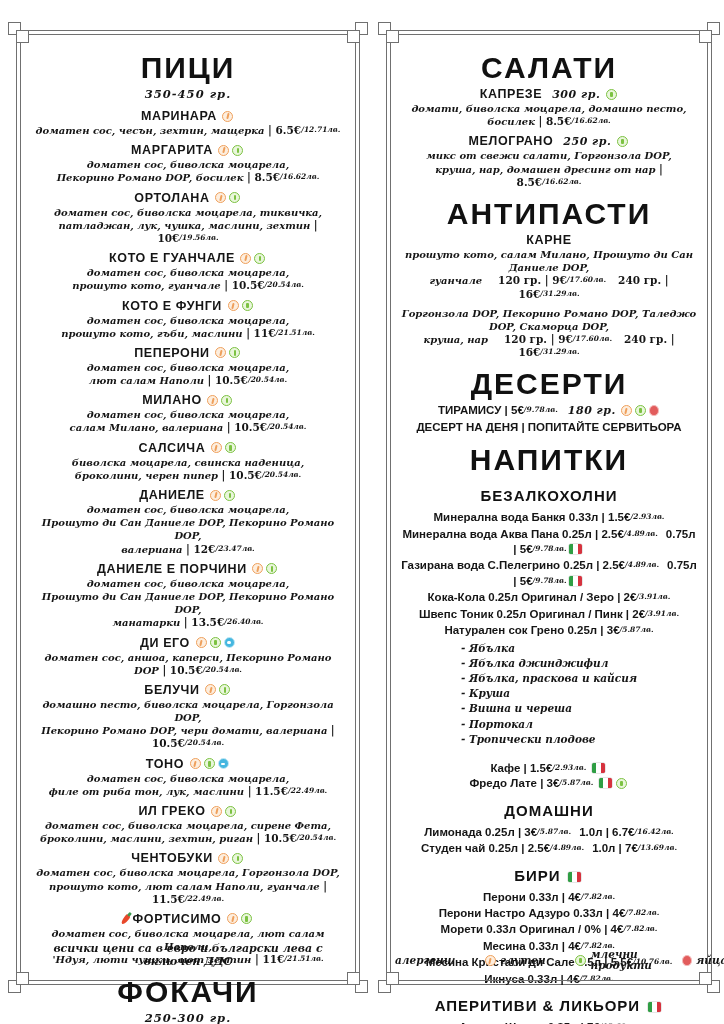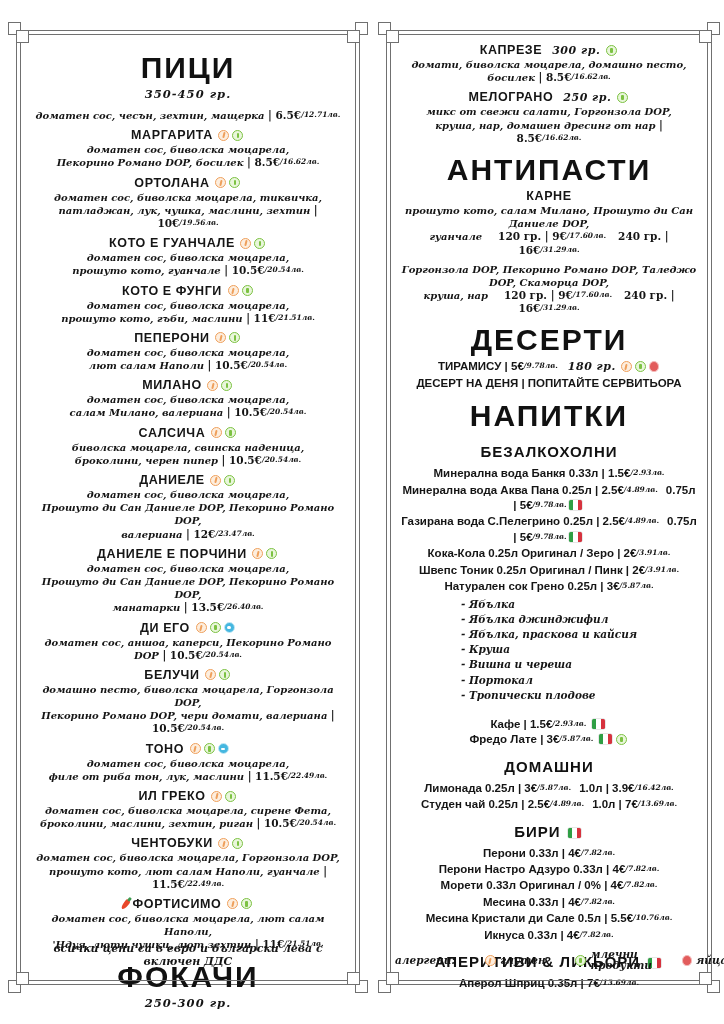--- a/index.html
+++ b/index.html
@@ -83,20 +83,21 @@
       <i></i>
       <i></i>
     </div>
   <div class="content">
     <h1>ПИЦИ</h1>
     <div class="sub">350-450 гр.</div>
 
     <div>
 
     <div class="mi">
+        <p class="iname"><span>МАРИНАРА</span> <span><span class="ic ic-gluten"></span></span></p>
         <p class="idesc"><span class="desc">доматен сос, чесън, зехтин, мащерка</span> <span class="price">| 6.5€</span><span class="lv">/12.71лв.</span></p>
       </div>
         <div class="mi">
         <p class="iname"><span>МАРГАРИТА</span> <span><span class="ic ic-gluten"></span><span class="ic ic-dairy"></span></span></p>
         <p class="idesc"><span class="desc">доматен сос, биволска моцарела,
 Пекорино Романо DOP, босилек</span> <span class="price">| 8.5€</span><span class="lv">/16.62лв.</span></p>
       </div>
         <div class="mi">
         <p class="iname"><span>ОРТОЛАНА</span> <span><span class="ic ic-gluten"></span><span class="ic ic-dairy"></span></span></p>
         <p class="idesc"><span class="desc">доматен сос, биволска моцарела, тиквичка,
@@ -189,20 +190,21 @@
   <div class="corner c-bl">
       <i></i>
       <i></i>
     </div>
   <div class="corner c-br">
       <i></i>
       <i></i>
     </div>
   <div class="content">
 
+    <h1>САЛАТИ</h1>
     <div>
 
     <div class="mi">
         <p class="iname"><span>КАПРЕЗЕ</span><span class="wt">300 гр.</span> <span><span class="ic ic-dairy"></span></span></p>
         <p class="idesc"><span class="desc">домати, биволска моцарела, домашно песто, босилек</span> <span class="price">| 8.5€</span><span class="lv">/16.62лв.</span></p>
       </div>
         <div class="mi">
         <p class="iname"><span>МЕЛОГРАНО</span><span class="wt">250 гр.</span> <span><span class="ic ic-dairy"></span></span></p>
         <p class="idesc"><span class="desc">микс от свежи салати, Горгонзола DOP,
 круша, нар, домашен дресинг от нар</span> <span class="price">| 8.5€</span><span class="lv">/16.62лв.</span></p>
@@ -254,21 +256,21 @@
       </div>
     <div class="coffee">
 
     <p class="dline"><span>Кафе | 1.5€</span><span class="lv">/2.93лв.</span> <span><span class="flag"></span></span></p>
         <p class="dline"><span>Фредо Лате | 3€</span><span class="lv">/5.87лв.</span> <span><span class="flag"></span><span class="ic ic-dairy"></span></span></p>
       </div>
 
     <p class="shd gap-top">ДОМАШНИ</p>
     <div>
 
-    <p class="dline"><span>Лимонада 0.25л | 3€</span><span class="lv">/5.87лв.</span><span class="t2">1.0л | 3.9€</span><span class="lv">/16.42лв.</span></p>
+    <p class="dline"><span>Лимонада 0.25л | 3€</span><span class="lv">/5.87лв.</span><span class="t2">1.0л | 6.7€</span><span class="lv">/16.42лв.</span></p>
         <p class="dline"><span>Студен чай 0.25л | 2.5€</span><span class="lv">/4.89лв.</span><span class="t2">1.0л | 7€</span><span class="lv">/13.69лв.</span></p>
       </div>
 
     <p class="shd gap-top"><span>БИРИ</span> <span><span class="flag"></span></span></p>
     <div>
 
     <p class="dline"><span>Перони 0.33л | 4€</span><span class="lv">/7.82лв.</span></p>
         <p class="dline"><span>Перони Настро Адзуро 0.33л | 4€</span><span class="lv">/7.82лв.</span></p>
         <p class="dline"><span>Морети 0.33л Оригинал / 0% | 4€</span><span class="lv">/7.82лв.</span></p>
         <p class="dline"><span>Месина 0.33л | 4€</span><span class="lv">/7.82лв.</span></p>

